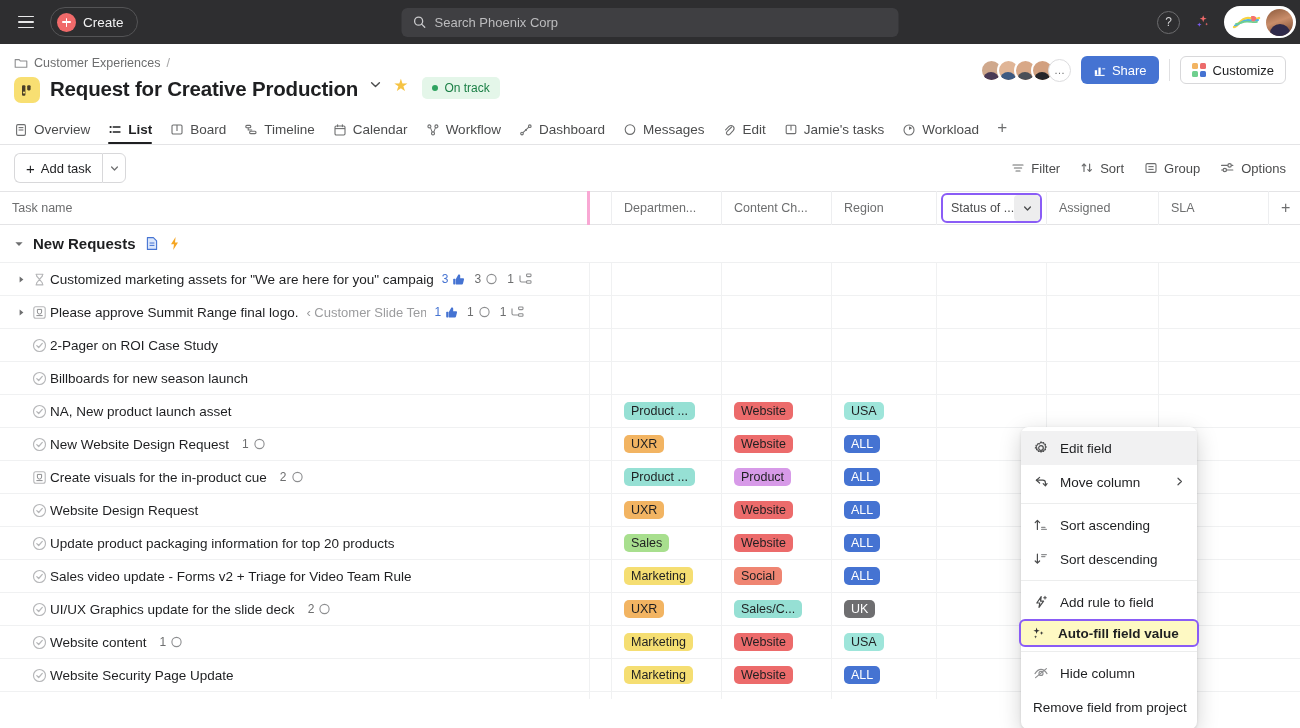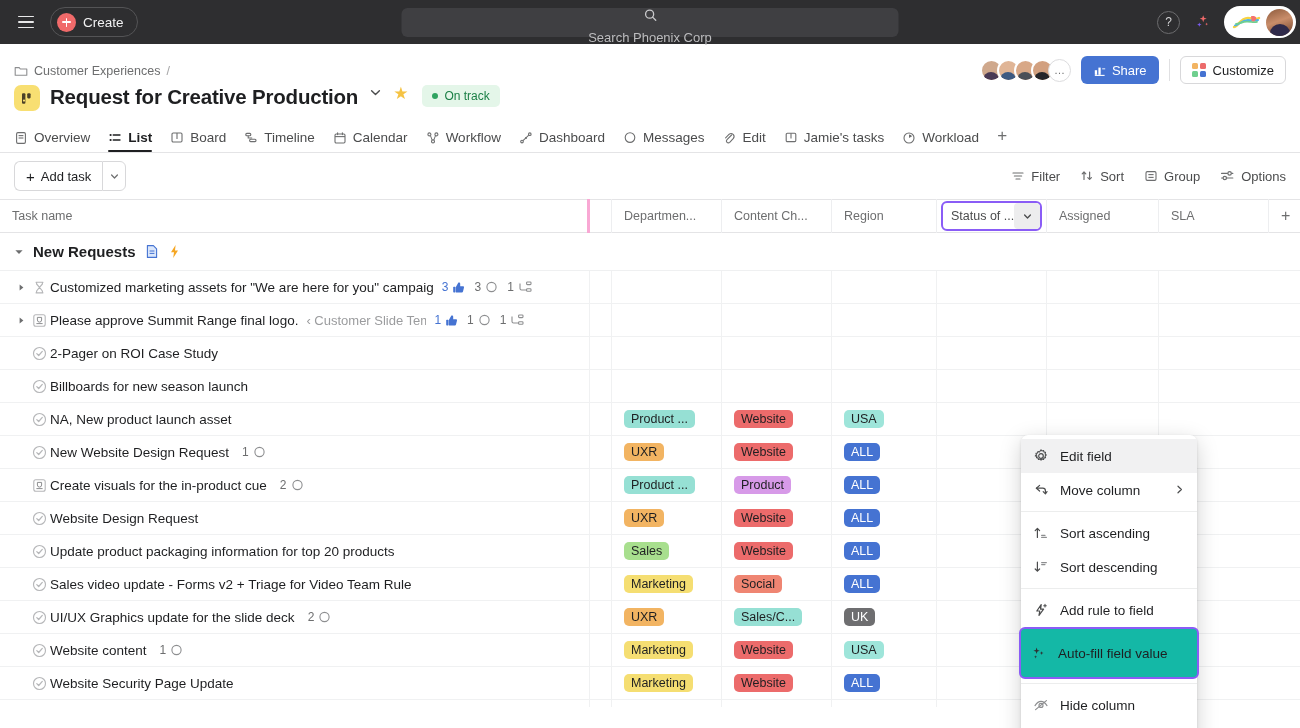--- a/index.html
+++ b/index.html
@@ -39,21 +39,21 @@
   .plus-circle::before, .plus-circle::after {
     content: ""; position: absolute; background: #fff; border-radius: 1px;
   }
   .plus-circle::before { width: 9px; height: 1.7px; }
   .plus-circle::after { width: 1.7px; height: 9px; }
 
   .searchbar {
     position: absolute; left: 50%; transform: translateX(-50%);
     width: 497px; height: 29px; background: #3f3f42;
     border-radius: 6px; display: flex; align-items: center;
-    gap: 8px; padding: 0 11px; cursor: text; flex-direction: column;
+    gap: 8px; padding: 0 11px; cursor: text;
   }
   .searchbar .sicon { width: 14px; height: 14px; flex: none; }
   .search-ph { color: #bcbcbe; font-size: 13px; }
 
   .top-right {
     margin-left: auto; display: flex; align-items: center; gap: 12px; padding-right: 2px;
   }
   .help-circle {
     width: 23px; height: 23px; border-radius: 50%; border: 1px solid #6c6c6e;
     color: #d4d4d6; font-size: 12px; display: flex; align-items: center;
@@ -74,21 +74,21 @@
   .me-av::after {
     content:""; position:absolute; left:50%; top:56%; transform:translateX(-50%);
     width:20px; height:18px; border-radius:50% 50% 42% 42%;
     background:#2f2a4a;
   }
 
   
   .proj-header { padding: 0 14px; background:#fff; }
   .breadcrumb {
     display:flex; align-items:center; gap:6px;
-    padding-top: 20px; font-size: 12.5px; color:#6d6e6f;
+    padding-top: 12px; font-size: 12.5px; color:#6d6e6f;
   }
   .breadcrumb .crumb { cursor:pointer; }
   .breadcrumb .sep { color:#a5a5a6; }
 
   .title-row { display:flex; align-items:flex-start; gap:10px; margin-top: 7px; }
   .proj-icon {
     width: 26px; height: 26px; border-radius: 7px; background:#f8df72;
     display:flex; align-items:center; justify-content:center; flex:none;
   }
   .proj-title { font-size: 20.5px; font-weight: 700; color:#1e1f21; letter-spacing:-.2px; cursor:pointer;}
@@ -245,21 +245,21 @@
   }
   .mi {
     display:flex; align-items:center; gap:11px; height:34px;
     padding: 0 12px; cursor:pointer; position:relative;
   }
   .mi.hl { background:#f1f1f2; }
   .mi .mlbl { white-space:nowrap; }
   .mi .chev-r { margin-left:auto; }
   .mi.sel {
     border:2px solid #8a5cf6; border-radius:6px;
-    margin: 0 -2px; padding-left:10px; height:52px; background:#14b8a6;
+    margin: 0 -2px; padding-left:10px; height:28px; background:#fef9c3;font-weight:bold;
   }
   .mdiv { height:1px; background:#eceded; margin: 4px 0; }
   .mi.plain { padding-left:12px; }
 </style>
 </head>
 <body>
 
 <div class="topbar">
   <div class="hamburger">
     <span></span>

